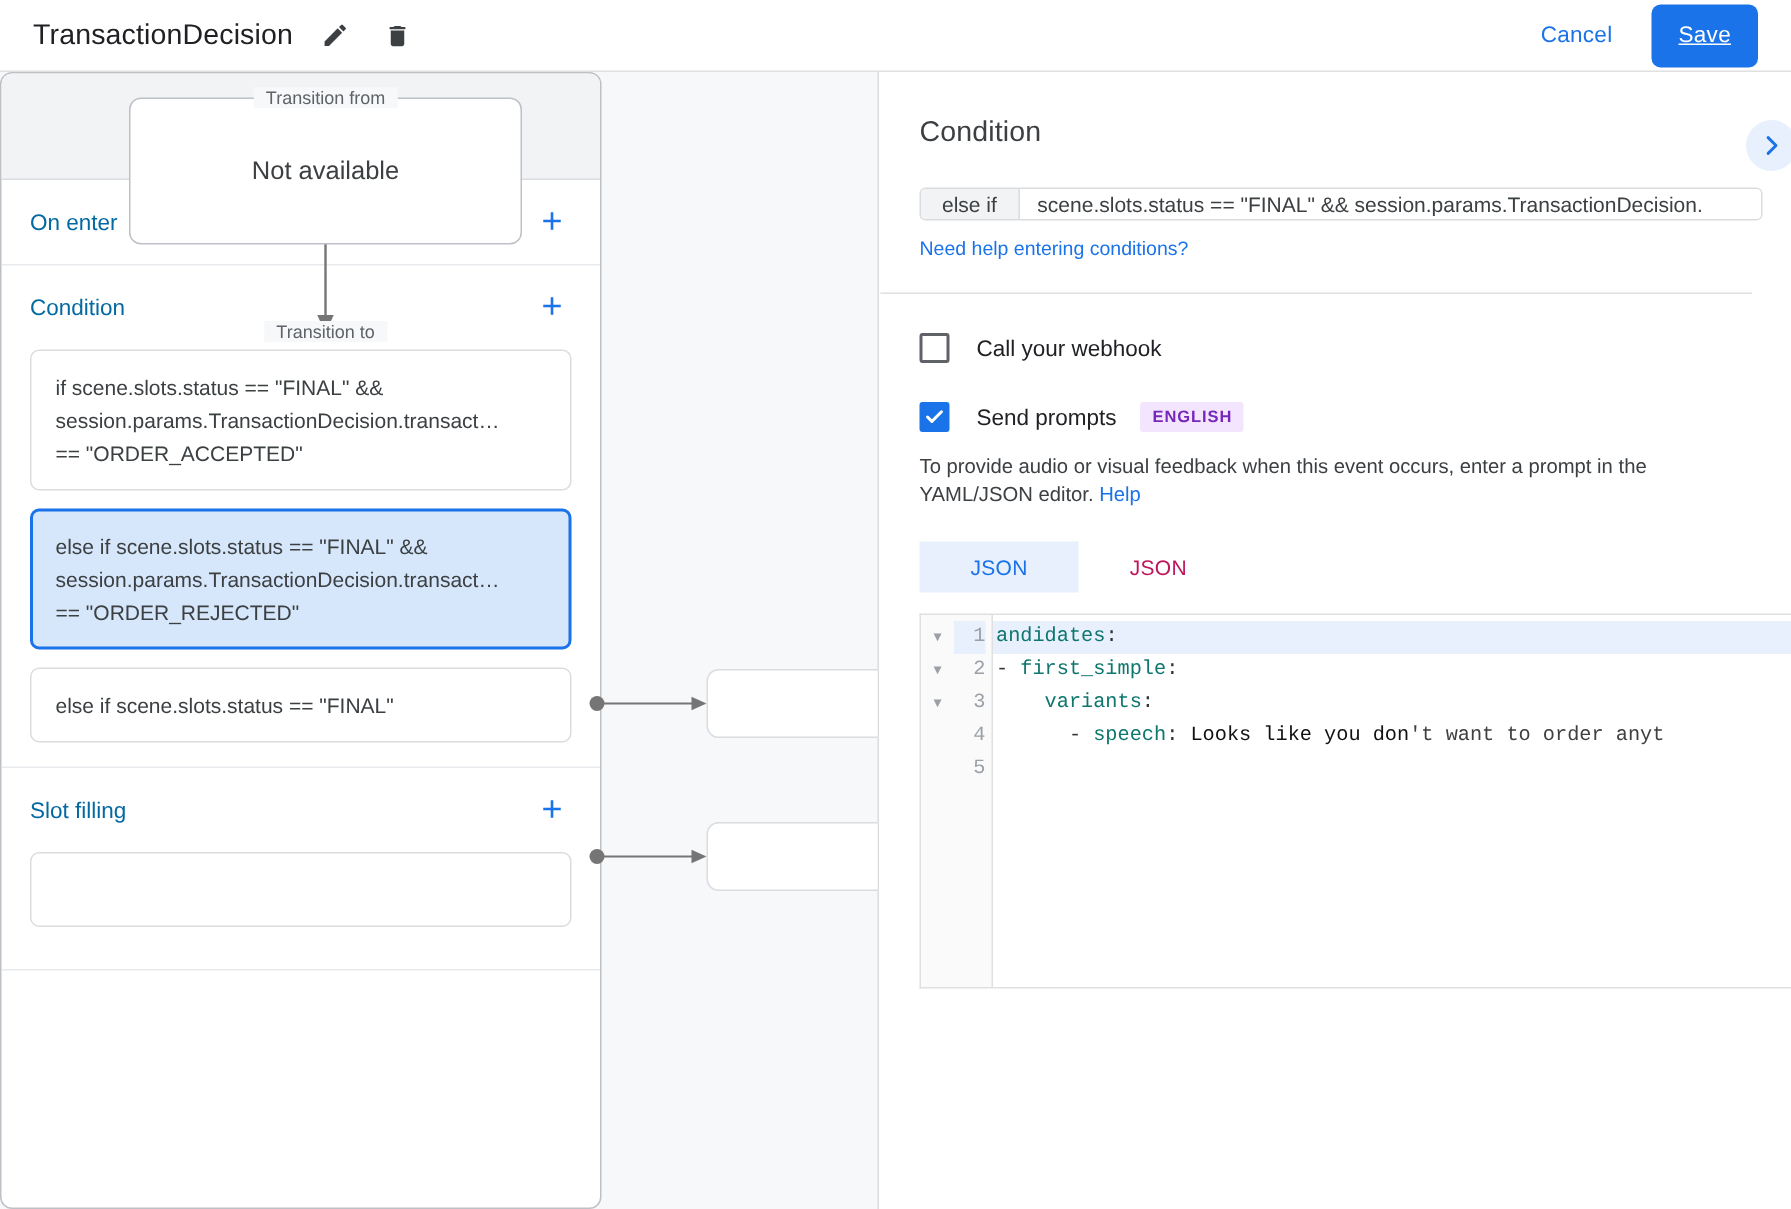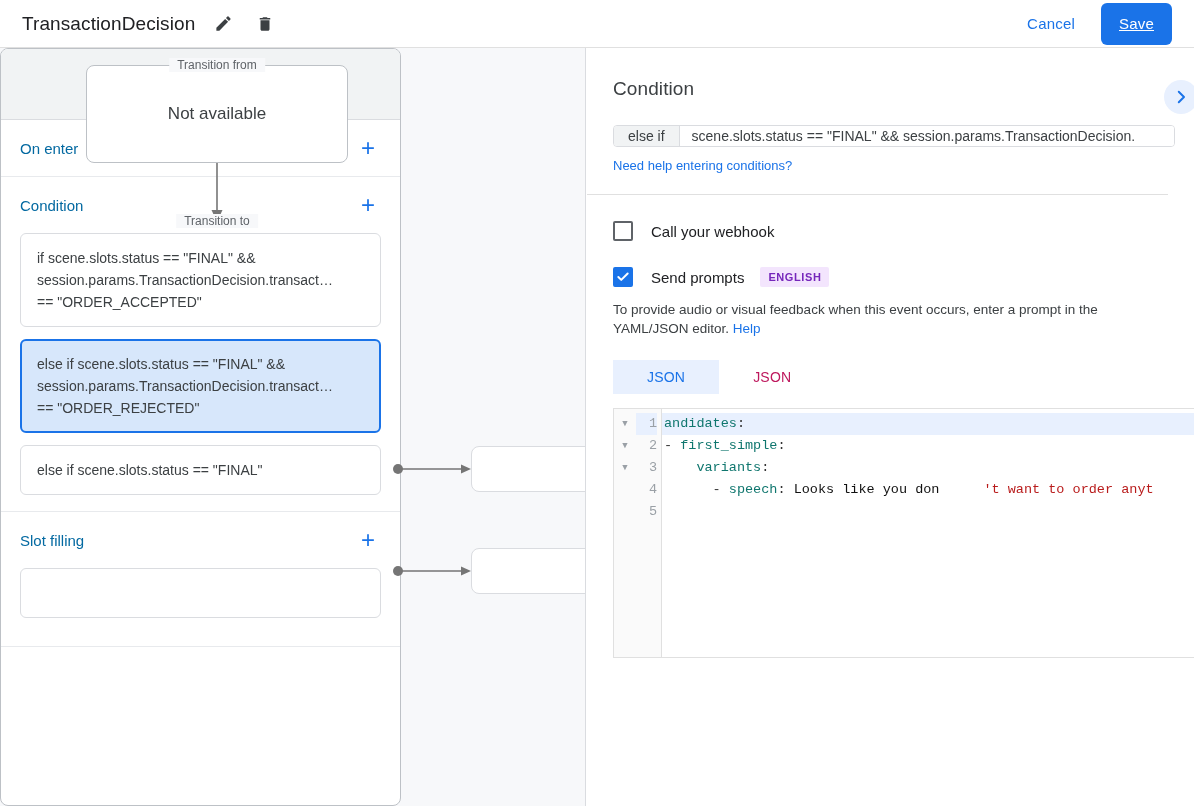--- a/index.html
+++ b/index.html
@@ -231,21 +231,21 @@
   }
   .code-area {
     flex: 1; padding-top: 4px; white-space: pre; overflow: hidden;
     position: relative;
   }
   .code-line { height: 22px; padding-left: 2px; }
   .code-line.active { background: #e8f0fe; }
   .k { color: #0f766e; }
   .p { color: #333; }
   .s { color: #111; }
-  .str { color: #b91c1c; margin-left: 44px; }
+  .str { color: #404040; }
   .fold { line-height: 22px; }
 </style>
 </head>
 <body>
 
 <div id="app">
 
   <div class="appbar">
     <div class="appbar-title">TransactionDecision</div>
 

